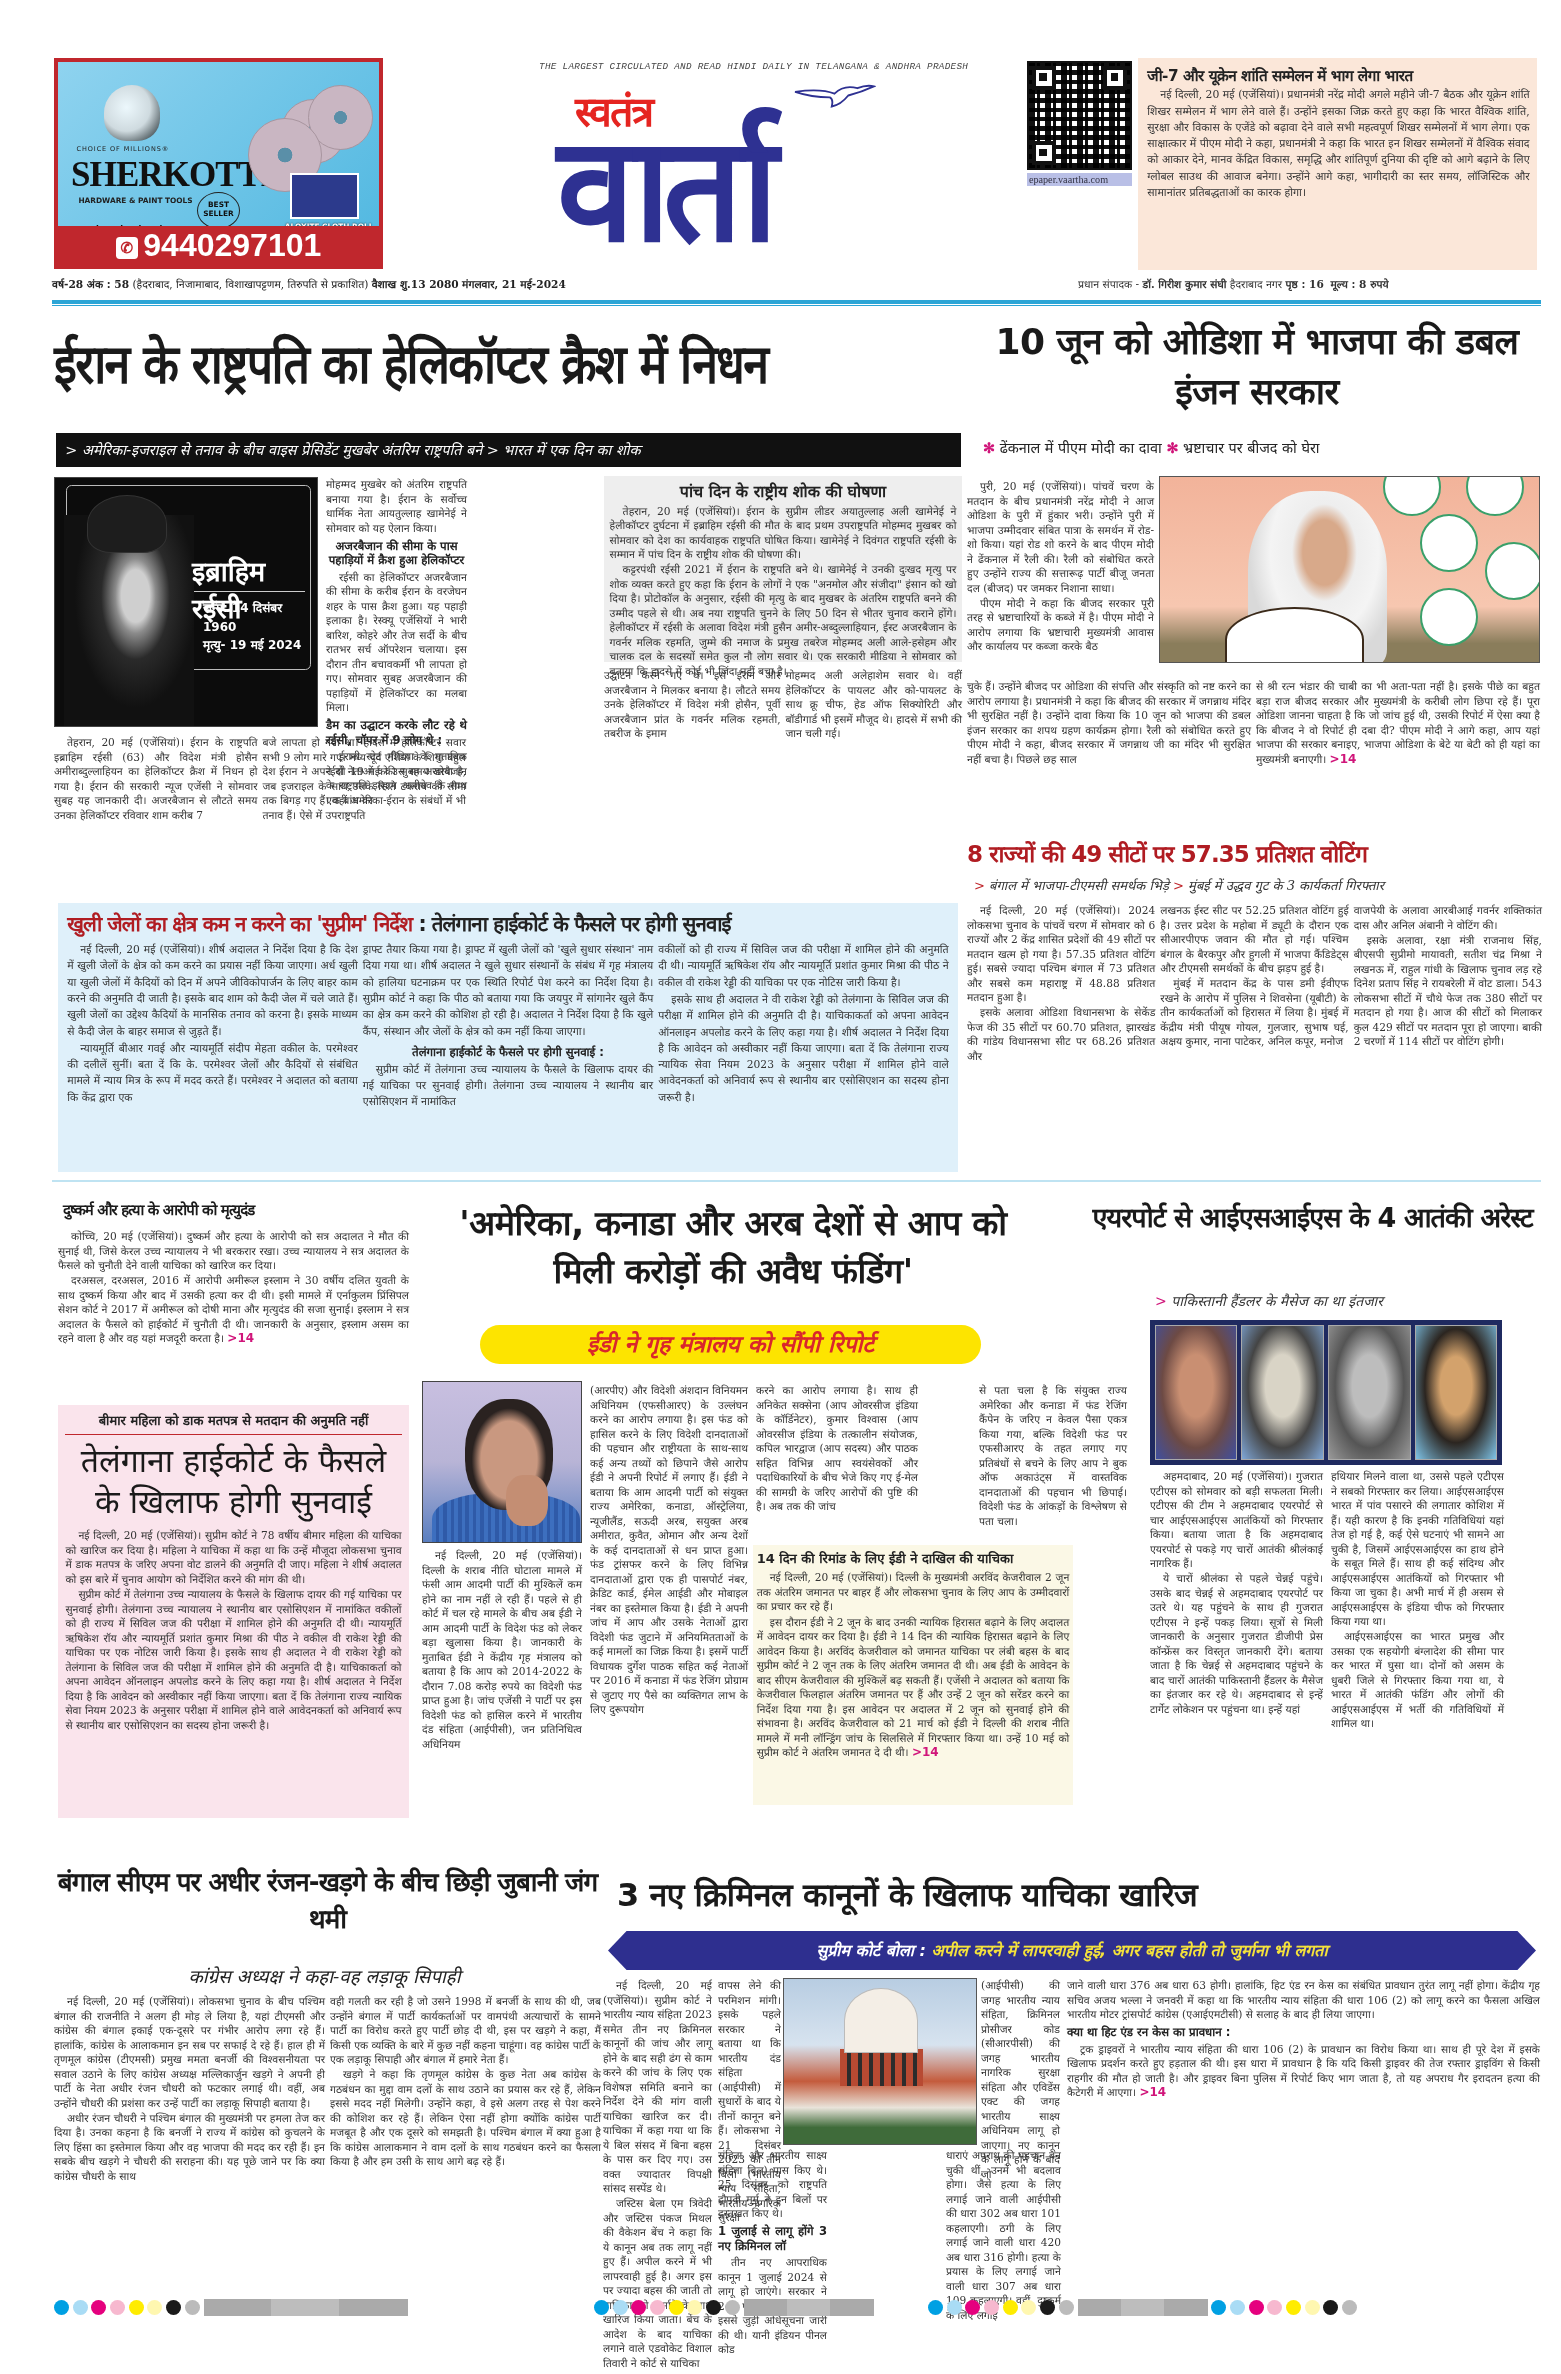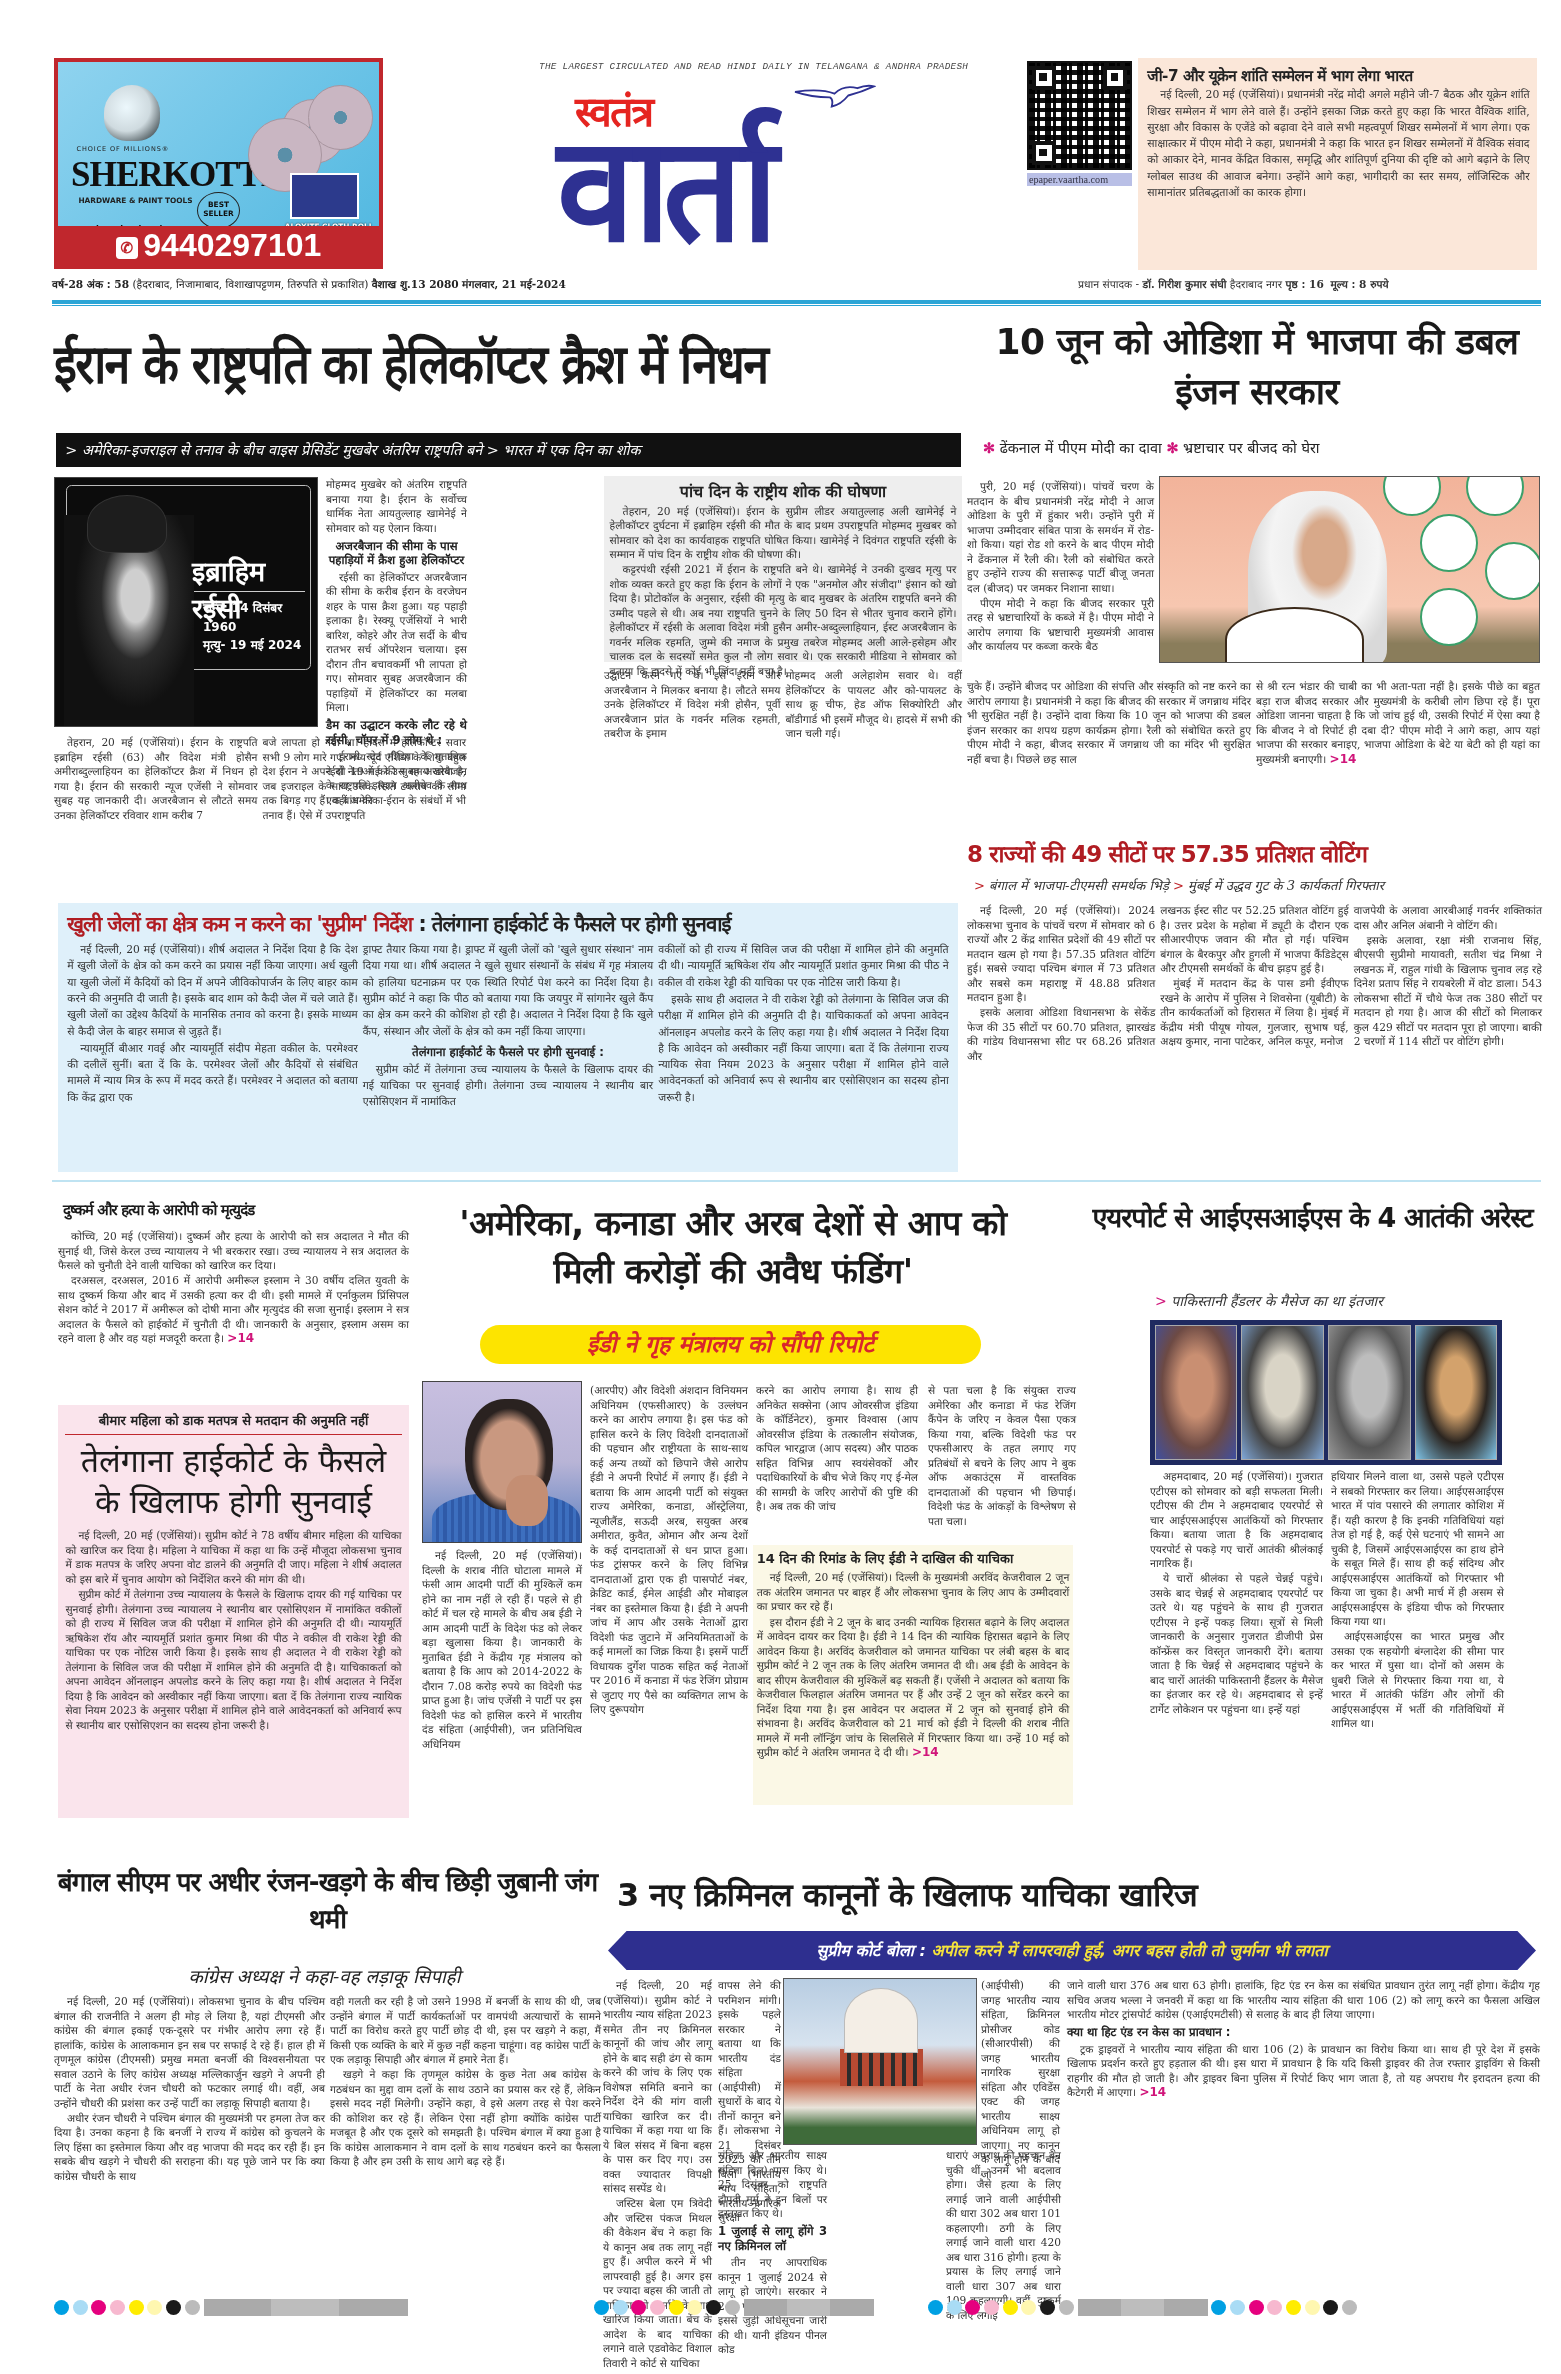--- a/index.html
+++ b/index.html
@@ -105,21 +105,21 @@
   
   #aap-hl { left: 436px; top: 1199px; width: 594px; font-size: 34px; line-height: 48px; text-align:center; letter-spacing:-0.5px; }
   #aap-pill { left: 480px; top: 1325px; width: 501px; height: 39px; background:#fde400; border-radius: 20.4px; text-align:center; font-family:"DejaVu Sans",sans-serif; font-weight:bold; font-style:italic; font-size: 23px; line-height: 39px; color:#d9262c; }
   #kejri-photo { left: 422px; top: 1381px; width: 160px; height: 162px; background: linear-gradient(180deg,#c8bfe0,#b8b4d6 50%,#5a7fc0 100%); border:0.9px solid #444; overflow:hidden; }
   #kejri-photo .head { position:absolute; left:42px; top:16.7px; width:88px; height:111px; border-radius:45%; background: radial-gradient(ellipse at 50% 55%, #c99880 0 45%, #2a2220 60%); }
   #kejri-photo .shirt { position:absolute; left:9.3px; top:111px; width:148px; height:65px; background: repeating-linear-gradient(90deg,#3d6fbf 0 3.7px,#2f5aa8 3.7px 7.4px); border-radius:40% 40% 0 0; }
   #kejri-photo .hand { position:absolute; left:83px; top:93px; width:42px; height:51px; background:#c48e73; border-radius:40%; }
   #aap-c1 { left: 422px; top: 1548px; width: 160px; }
   #aap-c2 { left: 590px; top: 1383px; width: 158px; }
   #aap-c3 { left: 756px; top: 1383px; width: 162px; }
-  #aap-c4 { left: 928px; top: 1383px; width: 148px; }
+  #aap-c4 { left: 979px; top: 1383px; width: 148px; }
   #remand { left: 753px; top: 1545px; width: 320px; height: 260px; background:#fbf8e6; padding: 3.7px 3.7px; }
   #remand h3 { font-family:"DejaVu Sans",sans-serif; font-weight:bold; font-size: 13px; margin-bottom:3.7px; white-space:nowrap; }
 
   
   #isis-hl { left: 1085px; top: 1197px; width: 455px; font-size: 27px; line-height: 41px; text-align:center; }
   #isis-sub { left: 1155px; top: 1291px; width: 390px; font-size: 14px; font-style:italic; color:#333; }
   #isis-sub .gt { color:#d0157a; }
   #isis-photos { left: 1150px; top: 1320px; width: 352px; height: 145px; background:#1f2a60; padding:4.6px 4.6px; display:flex; gap:4.6px; }
   #isis-photos .mug { flex:1; border:0.9px solid #aaa; }
   #isis-c1 { left: 1150px; top: 1469px; width: 173px; }

